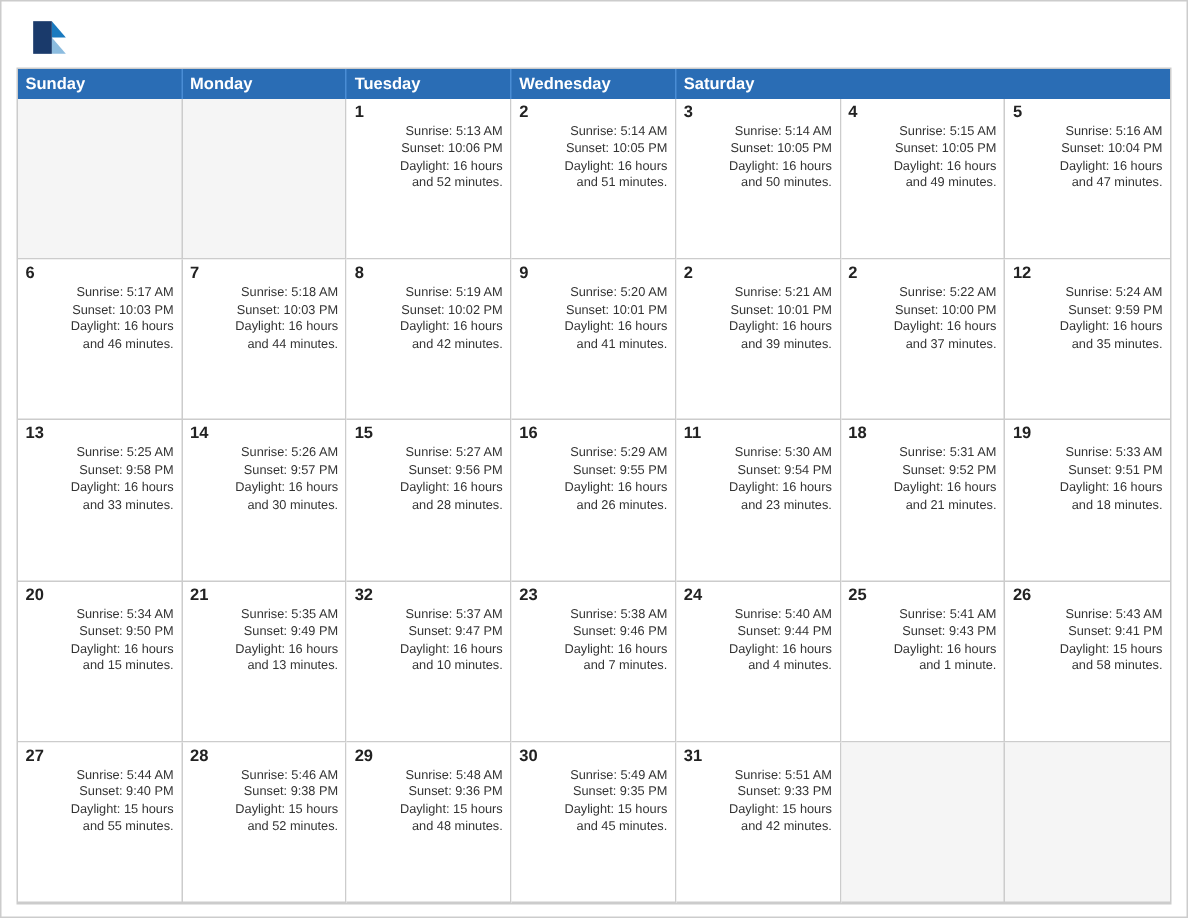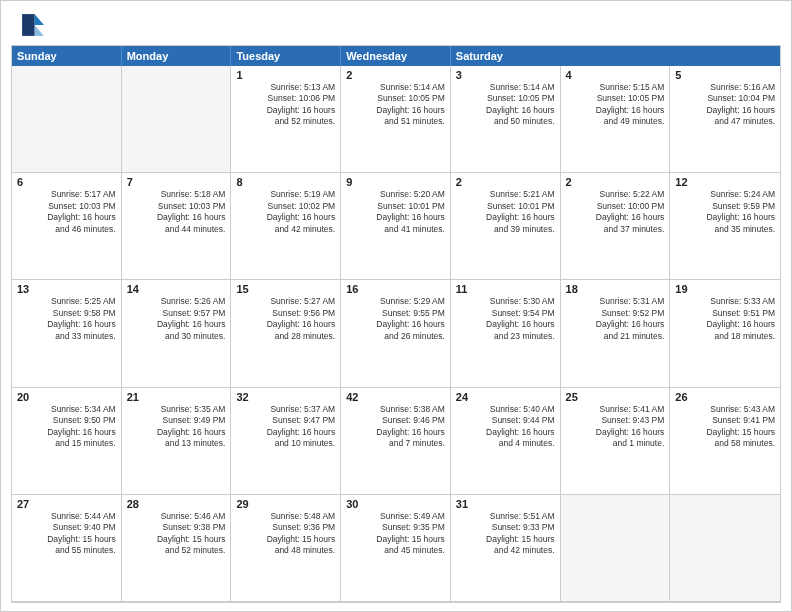--- a/index.html
+++ b/index.html
@@ -222,21 +222,21 @@
         </div>
         <div class="cell">
           <span class="cell-num">21</span>
           <div class="cell-info">Sunrise: 5:35 AM<br>Sunset: 9:49 PM<br>Daylight: 16 hours<br>and 13 minutes.</div>
         </div>
         <div class="cell">
           <span class="cell-num">32</span>
           <div class="cell-info">Sunrise: 5:37 AM<br>Sunset: 9:47 PM<br>Daylight: 16 hours<br>and 10 minutes.</div>
         </div>
         <div class="cell">
-          <span class="cell-num">42</span>
+          <span class="cell-num">23</span>
           <div class="cell-info">Sunrise: 5:38 AM<br>Sunset: 9:46 PM<br>Daylight: 16 hours<br>and 7 minutes.</div>
         </div>
         <div class="cell">
           <span class="cell-num">24</span>
           <div class="cell-info">Sunrise: 5:40 AM<br>Sunset: 9:44 PM<br>Daylight: 16 hours<br>and 4 minutes.</div>
         </div>
         <div class="cell">
           <span class="cell-num">25</span>
           <div class="cell-info">Sunrise: 5:41 AM<br>Sunset: 9:43 PM<br>Daylight: 16 hours<br>and 1 minute.</div>
         </div>

